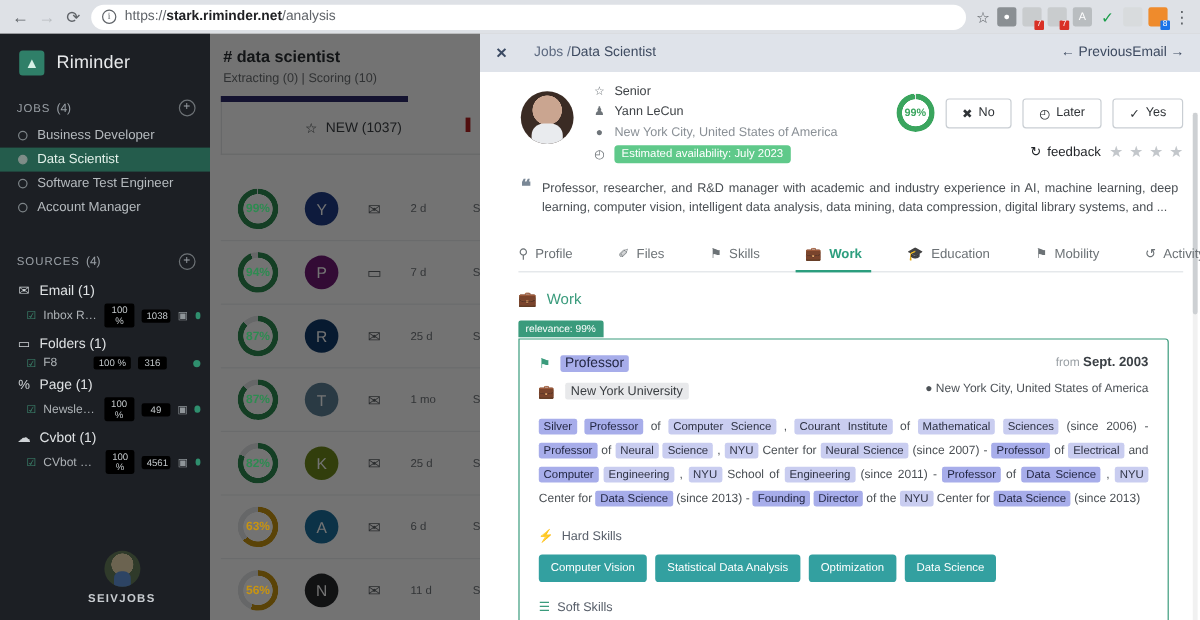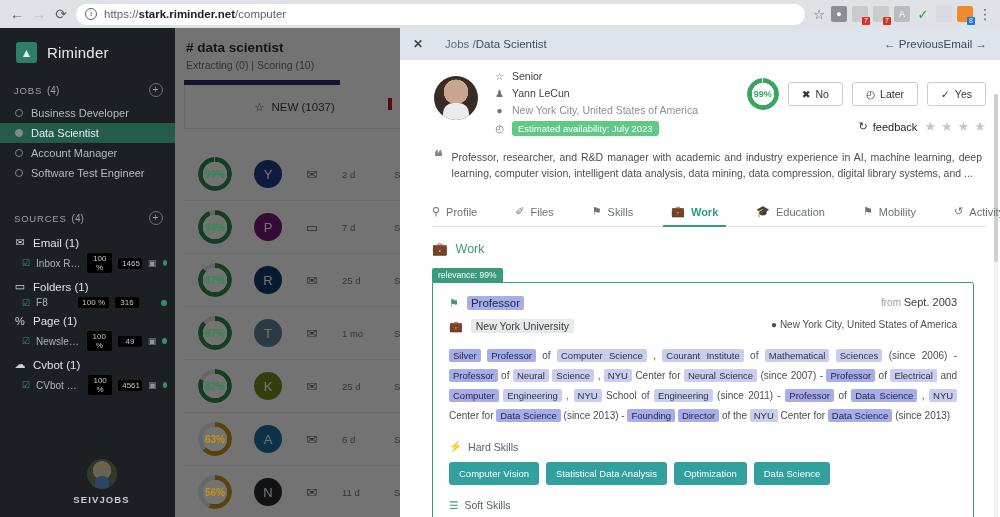--- a/index.html
+++ b/index.html
@@ -210,21 +210,21 @@
   }
   .xp-card { border: 1px solid #3a9b7c; border-radius: 0 3px 3px 3px; padding: 13px 16px 14px; }
   .xp-row { display: flex; align-items: flex-start; }
   .xp-left { flex: 1 1 auto; display: flex; align-items: center; gap: 8px; }
   .xp-ico { color: #3a9b7c; font-size: 11px; }
   .hl { background: #c9cdf0; color: #2d3142; border-radius: 2px; padding: 1px 4px; }
   .hl-strong { background: #a7adea; color: #232743; border-radius: 2px; padding: 1px 4px; }
   .title-chip { font-size: 11.5px; }
   .org-chip { background: #e8e9eb; color: #3a3e42; border-radius: 2px; padding: 1px 5px; font-size: 10.5px; }
   .xp-right { font-size: 10px; color: #9aa0a5; text-align: right; flex: 0 0 auto; }
-  .xp-right b { color: #3b4045; font-weight: normal; font-size: 11px; }
+  .xp-right b { color: #3b4045; font-weight: bold; font-size: 11px; }
 
   .xp-desc { margin-top: 13px; font-size: 10px; line-height: 20px; color: #4a4f54; text-align: justify; }
   .xp-desc .hl, .xp-desc .hl-strong { font-size: 9.5px; }
 
   .skill-head { display: flex; align-items: center; gap: 6px; font-size: 10.5px; color: #59606b; margin: 14px 0 9px; }
   .chips { display: flex; flex-wrap: wrap; gap: 7px; }
   .chip { background: #33a0a0; color: #fff; font-size: 9.5px; padding: 6px 10px; border-radius: 3px; }
 </style>
 </head>
 <body>
@@ -232,21 +232,21 @@
 <div id="app">
 
   <div class="browser-bar">
     <div class="nav-btn">←</div>
     <div class="nav-btn disabled">→</div>
     <div class="nav-btn">⟳</div>
     <div class="omnibox">
       <span class="info-ico">i</span>
       <span class="url-scheme">https://</span>
         <span class="url-host">stark.riminder.net</span>
-        <span class="url-path">/computer</span>
+        <span class="url-path">/analysis</span>
     </div>
     <div class="bm-star">☆</div>
     <div class="ext-tray">
       <div class="ext" style="background:#8a8f93">●</div>
       <div class="ext" style="background:#c9ccce">
           <span class="badge">7</span>
         </div>
       <div class="ext" style="background:#c9ccce">
           <span class="badge">7</span>
         </div>
@@ -275,43 +275,43 @@
         <div class="job-row">
           <span class="dot-o"></span>
           <span>Business Developer</span>
         </div>
         <div class="job-row active">
           <span class="dot-o"></span>
           <span>Data Scientist</span>
         </div>
         <div class="job-row">
           <span class="dot-o"></span>
-          <span>Account Manager</span>
+          <span>Software Test Engineer</span>
         </div>
         <div class="job-row">
           <span class="dot-o"></span>
-          <span>Software Test Engineer</span>
+          <span>Account Manager</span>
         </div>
       </div>
 
     <div class="sec-head" style="margin-top:22px">
       <span>SOURCES</span>
       <span class="cnt">(4)</span>
       <span class="plus">+</span>
     </div>
     <div id="sources-list">
         <div class="src-group">
           <span class="gi">✉</span>
           <span>Email (1)</span>
         </div>
         <div class="src-row">
           <span class="src-check">☑</span>
           <span class="src-name">Inbox Rimin...</span>
           <span class="pill">100 %</span>
-          <span class="pill">1465</span>
+          <span class="pill">1038</span>
           <span class="mini-ico">▣</span>
           <span class="led"></span>
         </div>
         <div class="src-group">
           <span class="gi">▭</span>
           <span>Folders (1)</span>
         </div>
         <div class="src-row">
           <span class="src-check">☑</span>
           <span class="src-name">F8</span>

